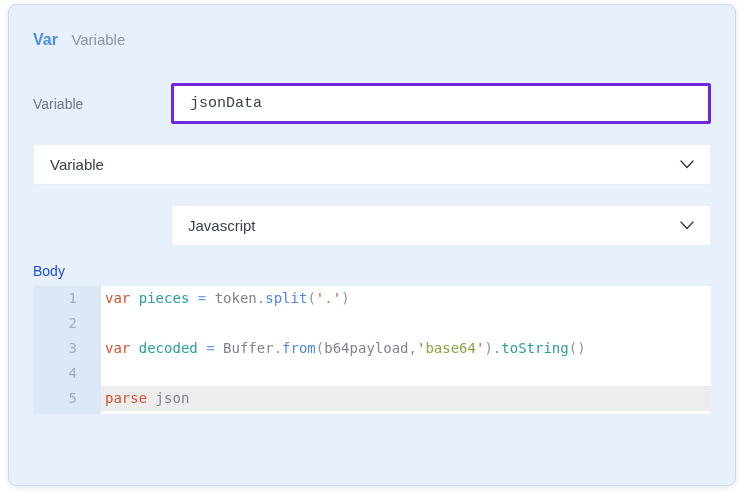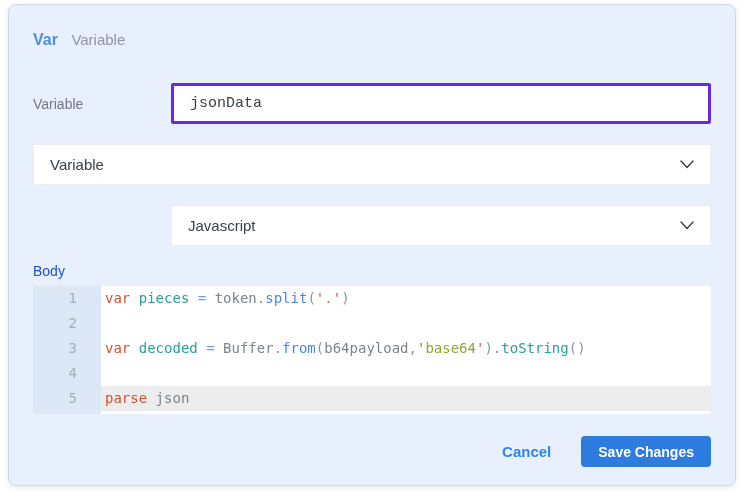--- a/index.html
+++ b/index.html
@@ -107,18 +107,14 @@
       </div>
       <div class="code-row">
         <span class="gut">4</span>
       </div>
       <div class="code-row hl">
         <span class="gut">5</span>
         <span class="code"><span class="tok-kw">parse</span><span> </span><span class="tok-id">json</span></span>
       </div>
     </div>
 
-  <div class="footer">
-    <a class="cancel">Cancel</a>
-    <button class="save">Save Changes</button>
-  </div>
 
 </div>
 
 </body></html>

